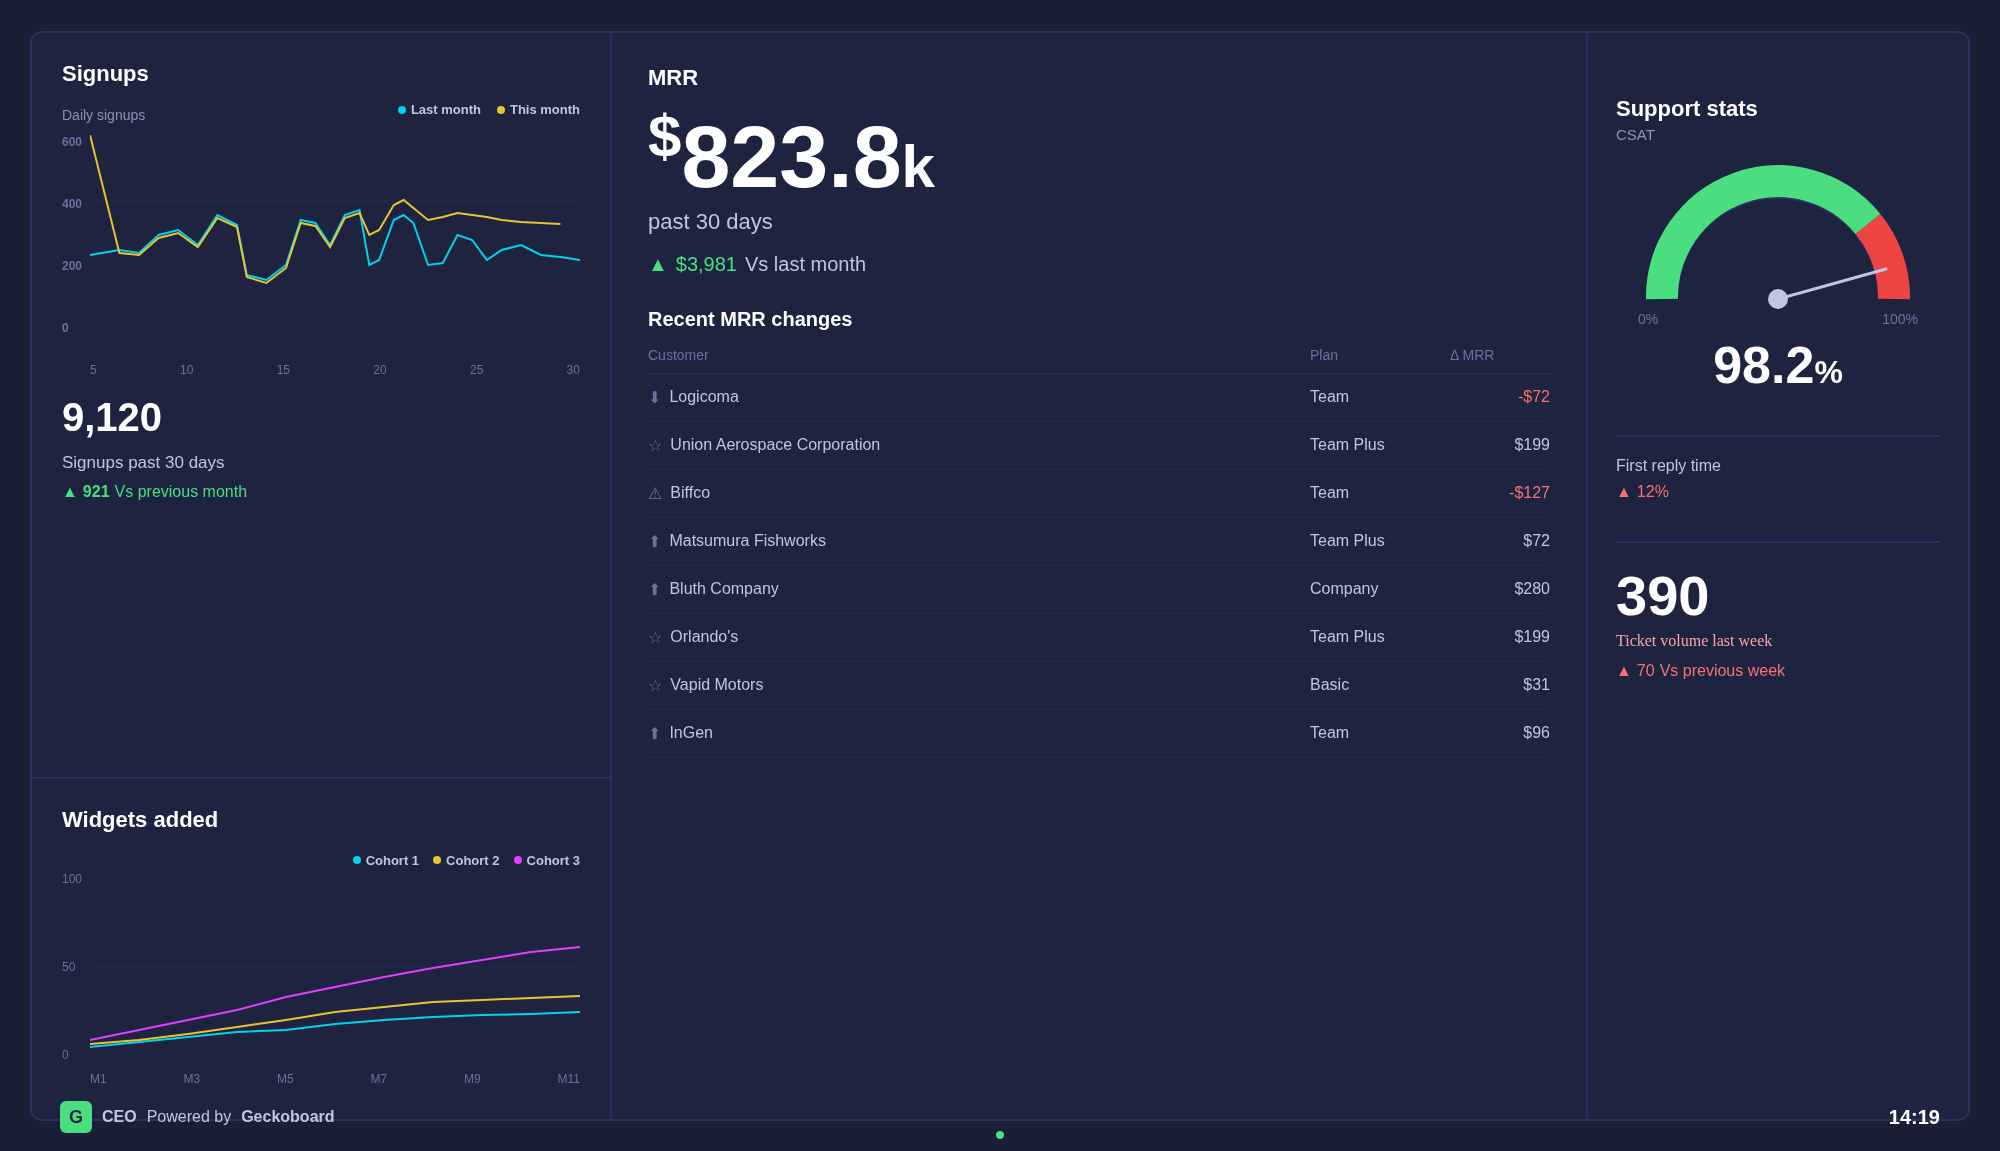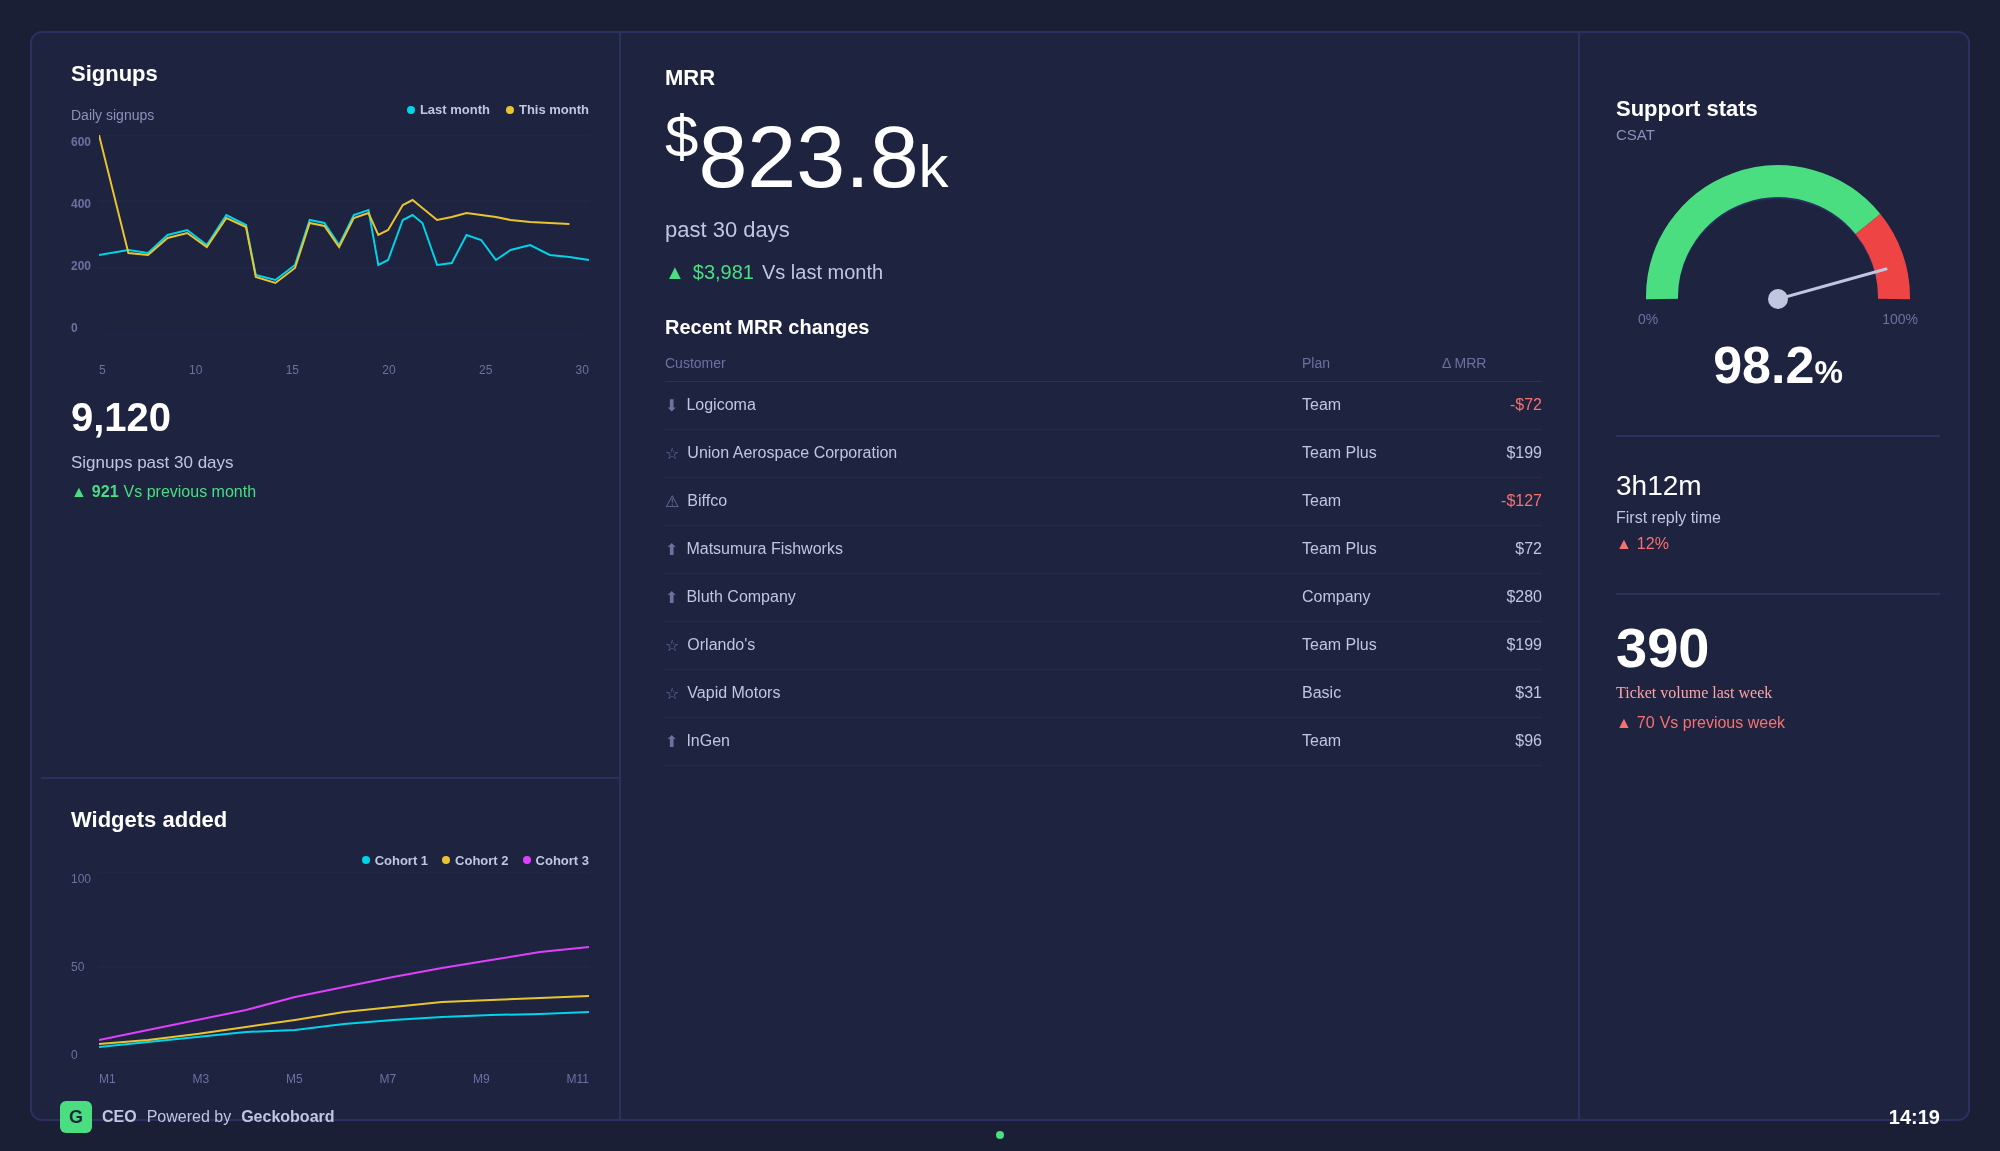--- a/index.html
+++ b/index.html
@@ -15,23 +15,22 @@
     }
     .dashboard {
       background: #1e2340;
       border: 2px solid #2a3060;
       border-radius: 12px;
       width: 1940px;
       height: 1090px;
       display: grid;
       grid-template-columns: 580px 1fr 380px;
       grid-template-rows: 1fr;
-      gap: 8px;
+      gap: 0;
       overflow: hidden;
-      padding-left: 9px;
     }
     
     .left-col {
       display: flex;
       flex-direction: column;
       border-right: 2px solid #2a3060;
     }
     .panel {
       background: #1e2340;
       padding: 28px 30px;
@@ -129,24 +128,24 @@
       margin-bottom: 8px;
     }
     
     .middle-col {
       border-right: 2px solid #2a3060;
       padding: 32px 36px;
       overflow-y: auto;
     }
     .mrr-amount {
       font-size: 88px;
-      font-weight: 400;
+      font-weight: 700;
       color: #ffffff;
       line-height: 1;
-      margin-bottom: 16px;
+      margin-bottom: 8px;
     }
     .mrr-amount .dollar {
       font-size: 60px;
       vertical-align: super;
     }
     .mrr-amount .k {
       font-size: 60px;
     }
     .mrr-period {
       color: #c0c6e0;
@@ -522,23 +521,20 @@
       </svg>
       <div class="gauge-labels">
         <span>0%</span>
         <span>100%</span>
       </div>
       <div style="color:#ffffff; font-size:52px; font-weight:800; text-align:center; margin-top:8px;">
         <span>98.2</span><span style="font-size:32px;">%</span>
       </div>
     </div>
     <hr class="support-divider">
-    <div class="reply-time">
-      <span>3</span><span style="font-size:28px; font-weight:400;">h</span><span>12</span><span style="font-size:28px; font-weight:400;">m</span>
-    </div>
     <div class="reply-label">First reply time</div>
     <div class="change-negative" style="margin-bottom:20px;">
       <span>▲</span>
       <span>12%</span>
     </div>
     <hr class="support-divider">
     <div class="ticket-volume">390</div>
     <div class="ticket-label">Ticket volume last week</div>
     <div class="change-negative">
       <span>▲</span>

